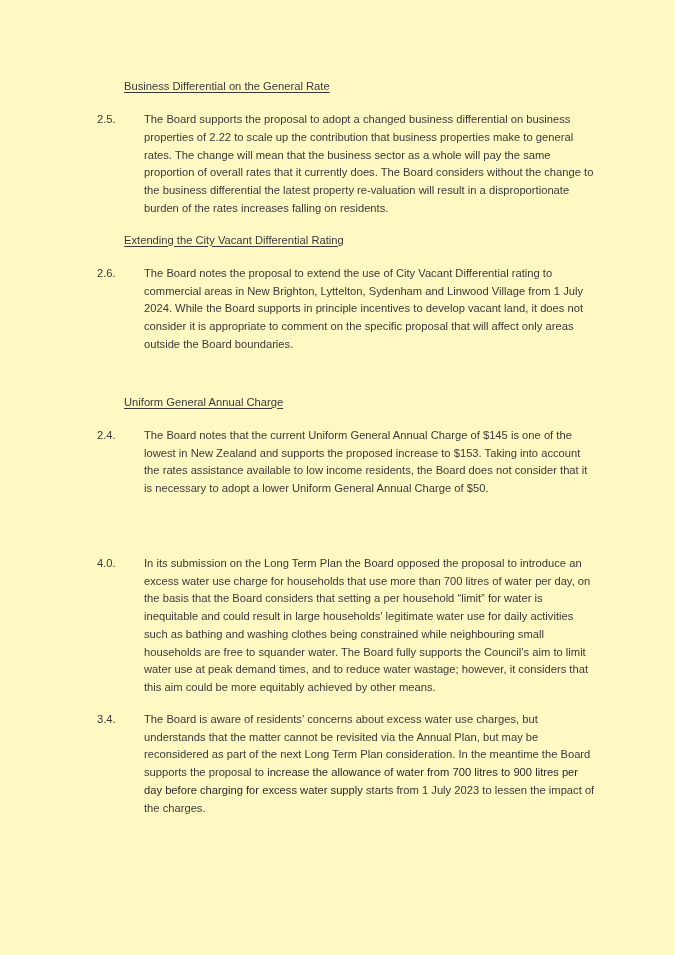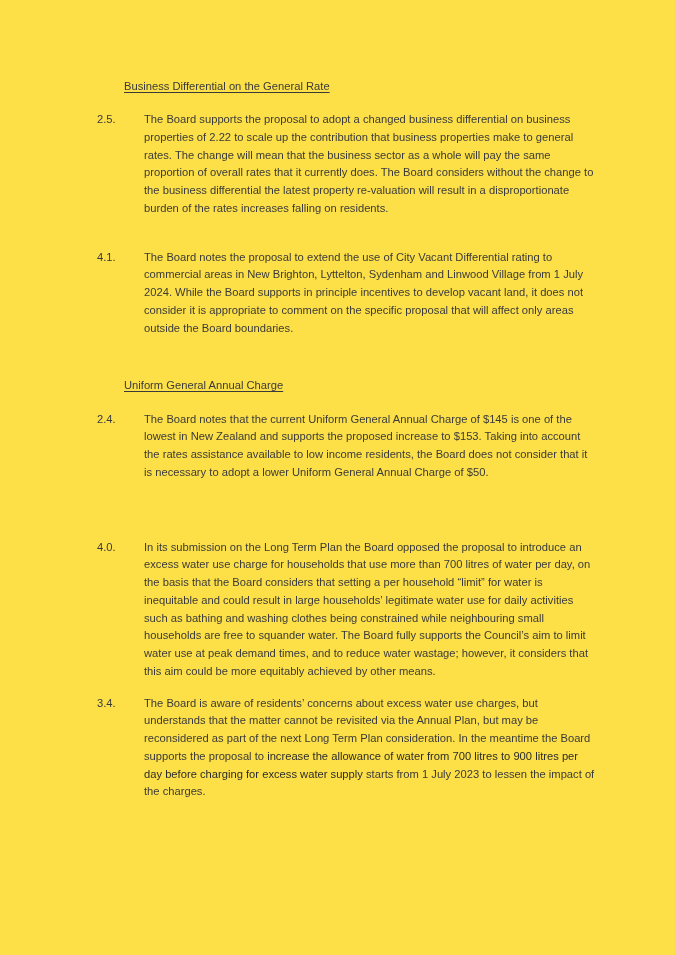--- a/index.html
+++ b/index.html
@@ -4,21 +4,21 @@
 <style>
   html, body {
     margin: 0;
     padding: 0;
     background: #ffffff;
   }
   .page {
     position: relative;
     width: 675px;
     height: 955px;
-    background: #fde047;
+    background: #fef9c3;
     overflow: hidden;
     font-family: "Liberation Sans", sans-serif;
     color: #3a3a3a;
   }
   .content {
     position: absolute;
     left: 97px;
     top: 78px;
     width: 500px;
   }
@@ -66,23 +66,24 @@
 
     <div class="section-heading">Business Differential on the General Rate</div>
     <div class="gap-small"></div>
     <div class="para">
       <span class="num">2.5.</span>
       <span class="body">The Board supports the proposal to adopt a changed business differential on business properties of 2.22 to scale up the contribution that business properties make to general rates. The change will mean that the business sector as a whole will pay the same proportion of overall rates that it currently does. The Board considers without the change to the business differential the latest property re-valuation will result in a disproportionate burden of the rates increases falling on residents.</span>
     </div>
 
     <div class="para-gap"></div>
 
+    <div class="section-heading">Extending the City Vacant Differential Rating</div>
     <div class="gap-small"></div>
     <div class="para">
-      <span class="num">4.1.</span>
+      <span class="num">2.6.</span>
       <span class="body">The Board notes the proposal to extend the use of City Vacant Differential rating to commercial areas in New Brighton, Lyttelton, Sydenham and Linwood Village from 1 July 2024. While the Board supports in principle incentives to develop vacant land, it does not consider it is appropriate to comment on the specific proposal that will affect only areas outside the Board boundaries.</span>
     </div>
 
     <div class="gap-large"></div>
 
     <div class="section-heading">Uniform General Annual Charge</div>
     <div class="gap-small"></div>
     <div class="para">
       <span class="num">2.4.</span>
       <span class="body">The Board notes that the current Uniform General Annual Charge of $145 is one of the lowest in New Zealand and supports the proposed increase to $153. Taking into account the rates assistance available to low income residents, the Board does not consider that it is necessary to adopt a lower Uniform General Annual Charge of $50.</span>

